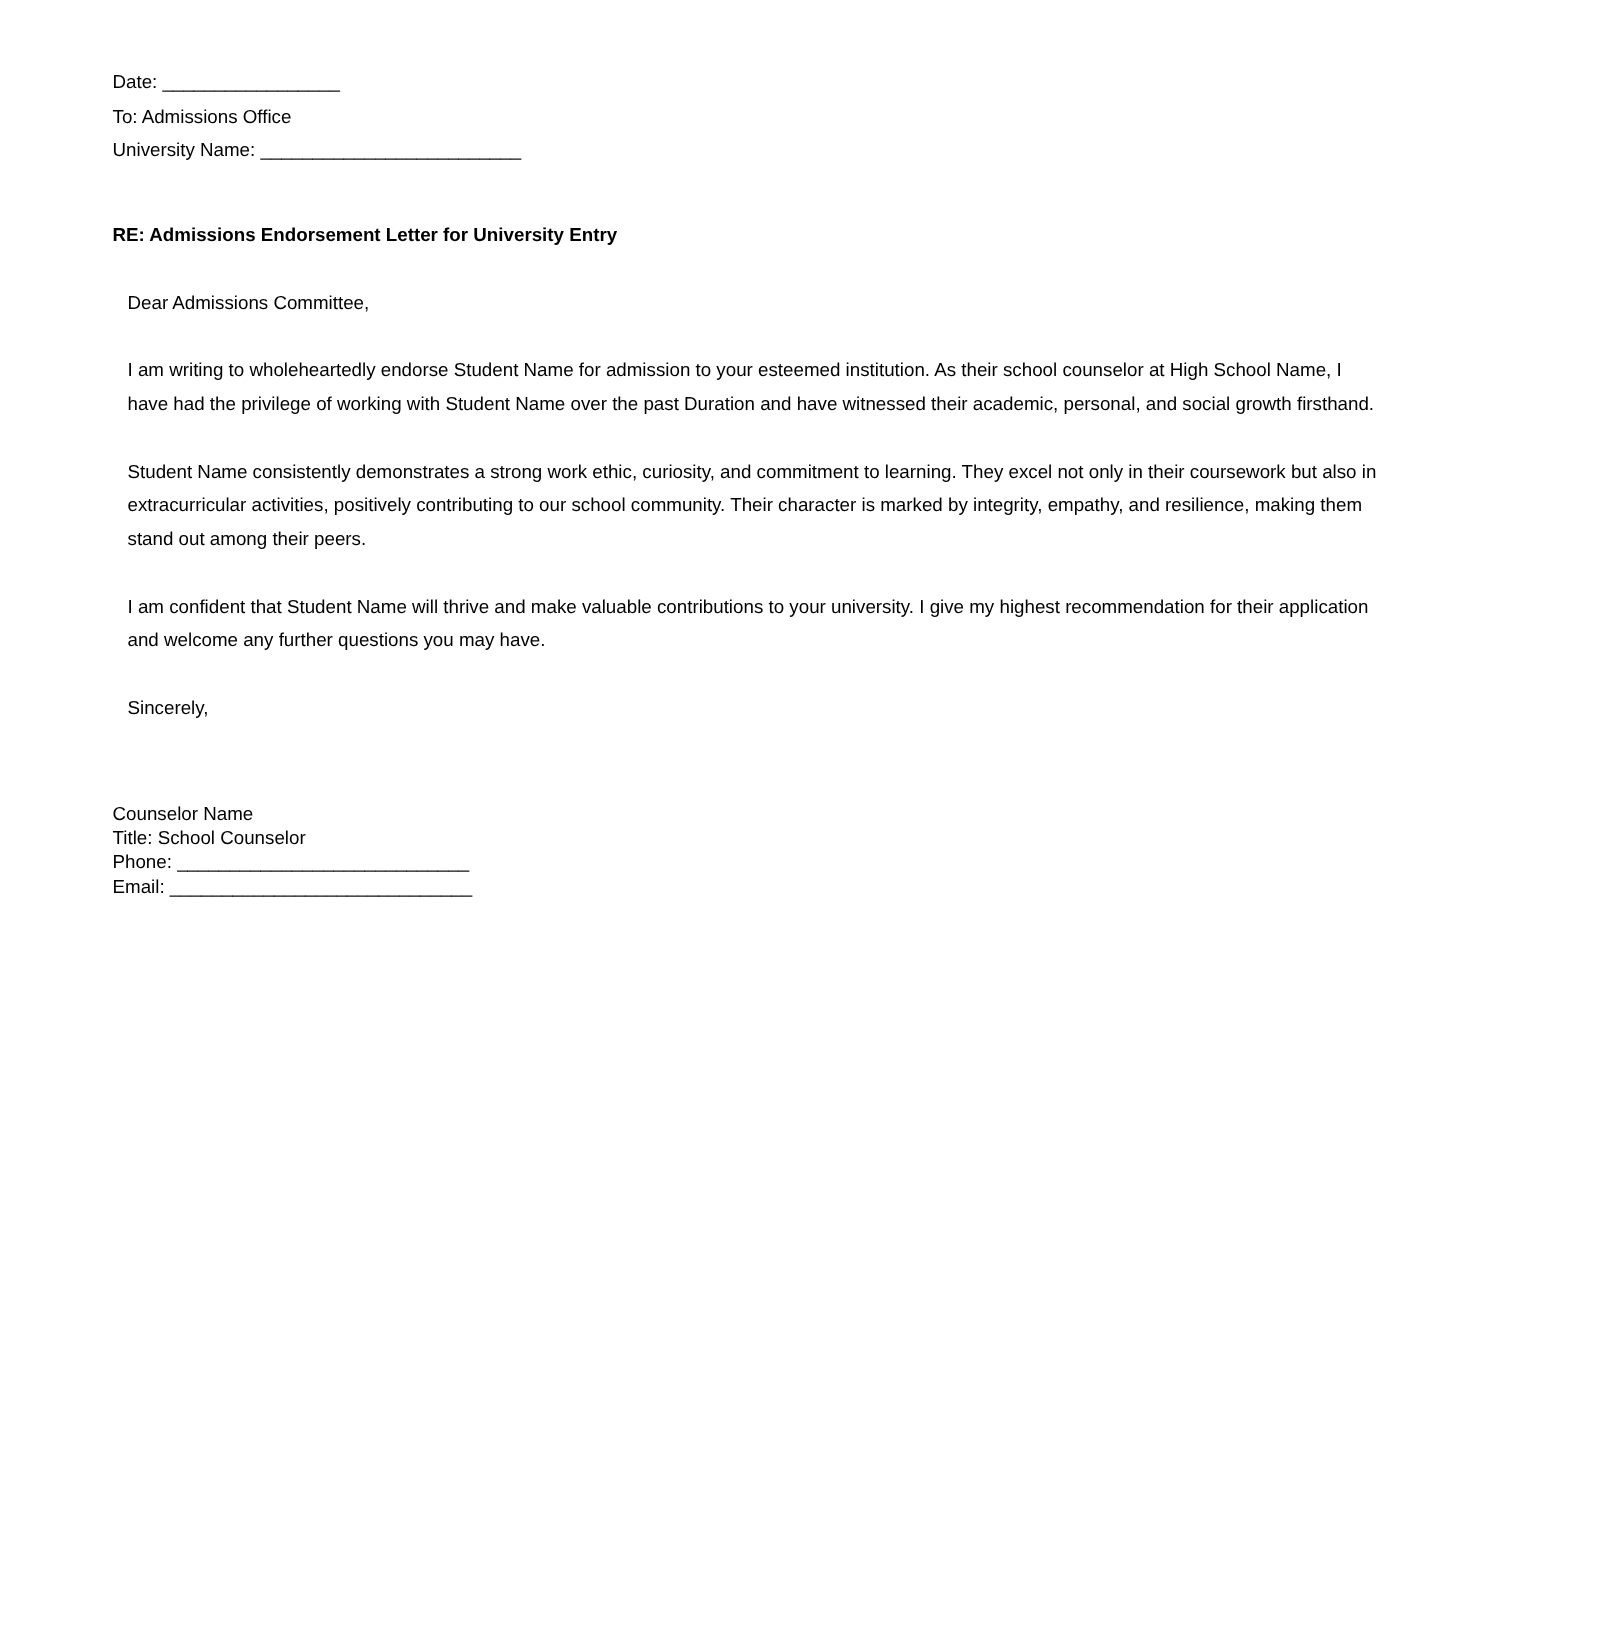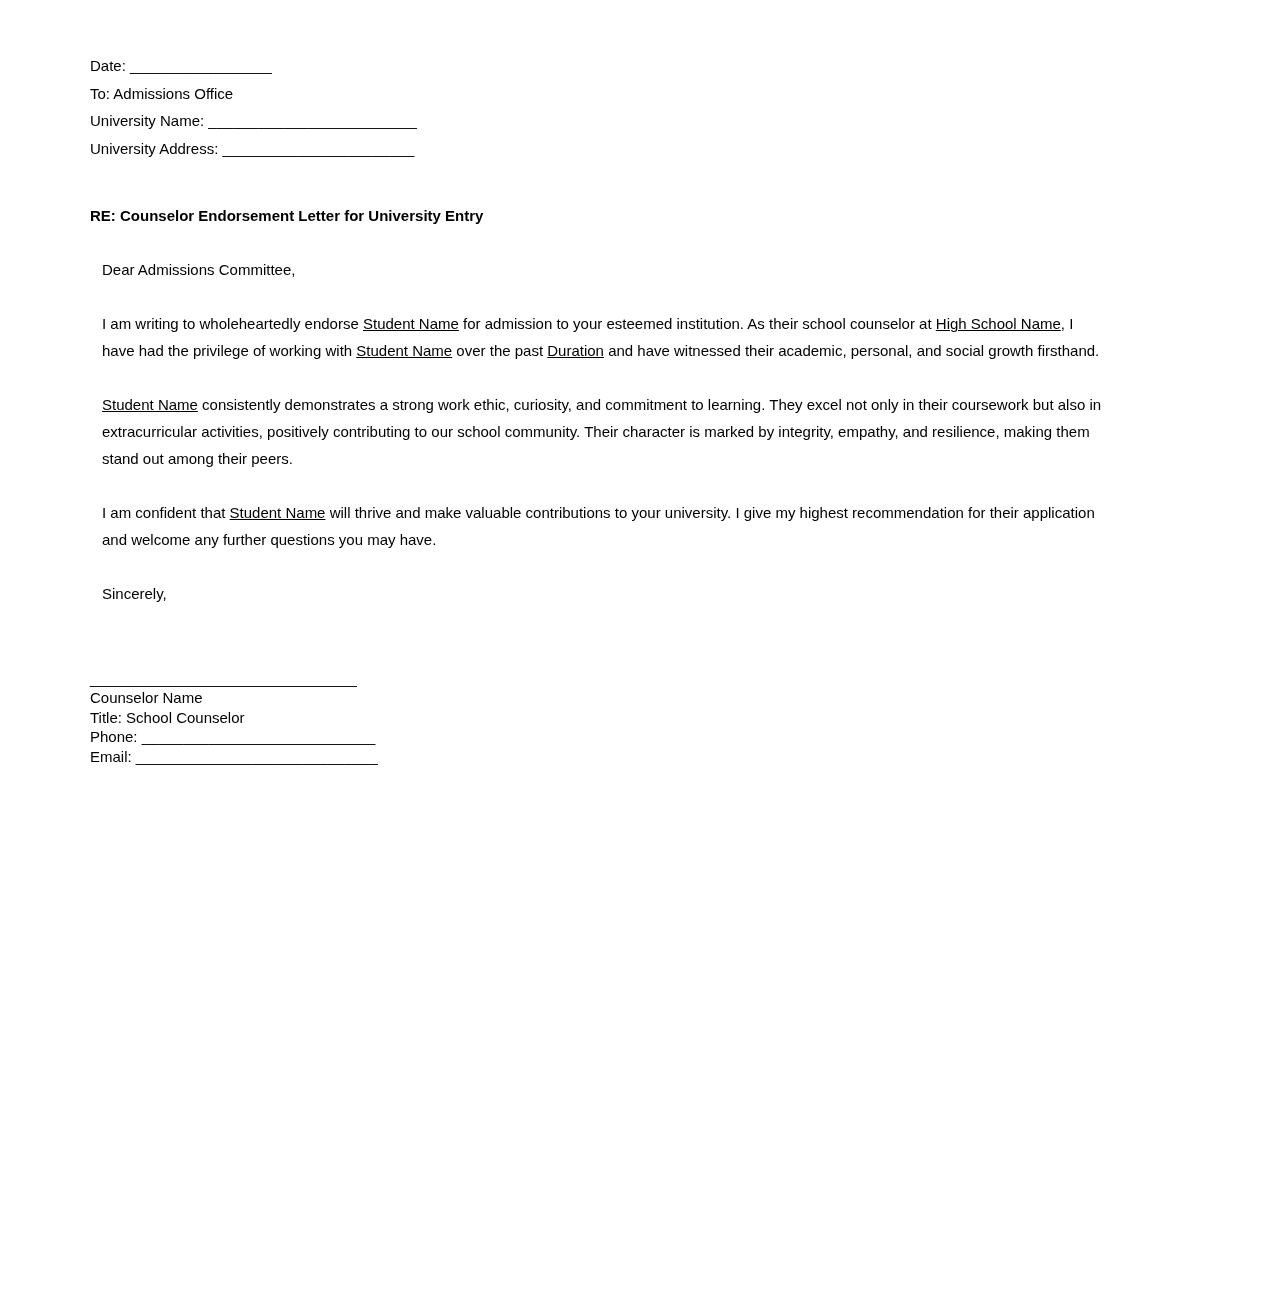--- a/index.html
+++ b/index.html
@@ -28,57 +28,54 @@
     font-weight: bold;
     line-height: 27px;
     margin-top: 40px;
     margin-bottom: 0;
   }
   .para {
     line-height: 27px;
     margin: 27px 0 0 12px;
   }
   .u {
-    text-decoration: underline;
   }
   .signature-block {
     margin-top: 62px;
     line-height: 19.4px;
   }
   .signature-block div {
     white-space: nowrap;
   }
 </style>
 </head>
 <body>
 
 <div class="page">
   <div class="letter">
 
     <div class="header-block">
       <div><span>Date: </span><span class="blank">_________________</span></div>
       <div>To: Admissions Office</div>
       <div><span>University Name: </span><span class="blank">_________________________</span></div>
-      <div><span>University Address: </span><span class="blank">_______________________</span></div>
     </div>
 
-    <p class="subject">RE: Counselor Endorsement Letter for University Entry</p>
+    <p class="subject">RE: Admissions Endorsement Letter for University Entry</p>
 
     <p class="para">Dear Admissions Committee,</p>
 
     <p class="para"><span>I am writing to wholeheartedly endorse </span><span class="u">Student Name</span><span> for admission to your esteemed institution. As their school counselor at </span><span class="u">High School Name</span><span>, I have had the privilege of working with </span><span class="u">Student Name</span><span> over the past </span><span class="u">Duration</span><span> and have witnessed their academic, personal, and social growth firsthand.</span></p>
 
     <p class="para"><span class="u">Student Name</span><span> consistently demonstrates a strong work ethic, curiosity, and commitment to learning. They excel not only in their coursework but also in extracurricular activities, positively contributing to our school community. Their character is marked by integrity, empathy, and resilience, making them stand out among their peers.</span></p>
 
     <p class="para"><span>I am confident that </span><span class="u">Student Name</span><span> will thrive and make valuable contributions to your university. I give my highest recommendation for their application and welcome any further questions you may have.</span></p>
 
     <p class="para">Sincerely,</p>
 
     <div class="signature-block">
-      <div>________________________________</div>
       <div>Counselor Name</div>
       <div>Title: School Counselor</div>
       <div><span>Phone: </span><span class="blank">____________________________</span></div>
       <div><span>Email: </span><span class="blank">_____________________________</span></div>
     </div>
 
   </div>
 </div>
 
 </body></html>

